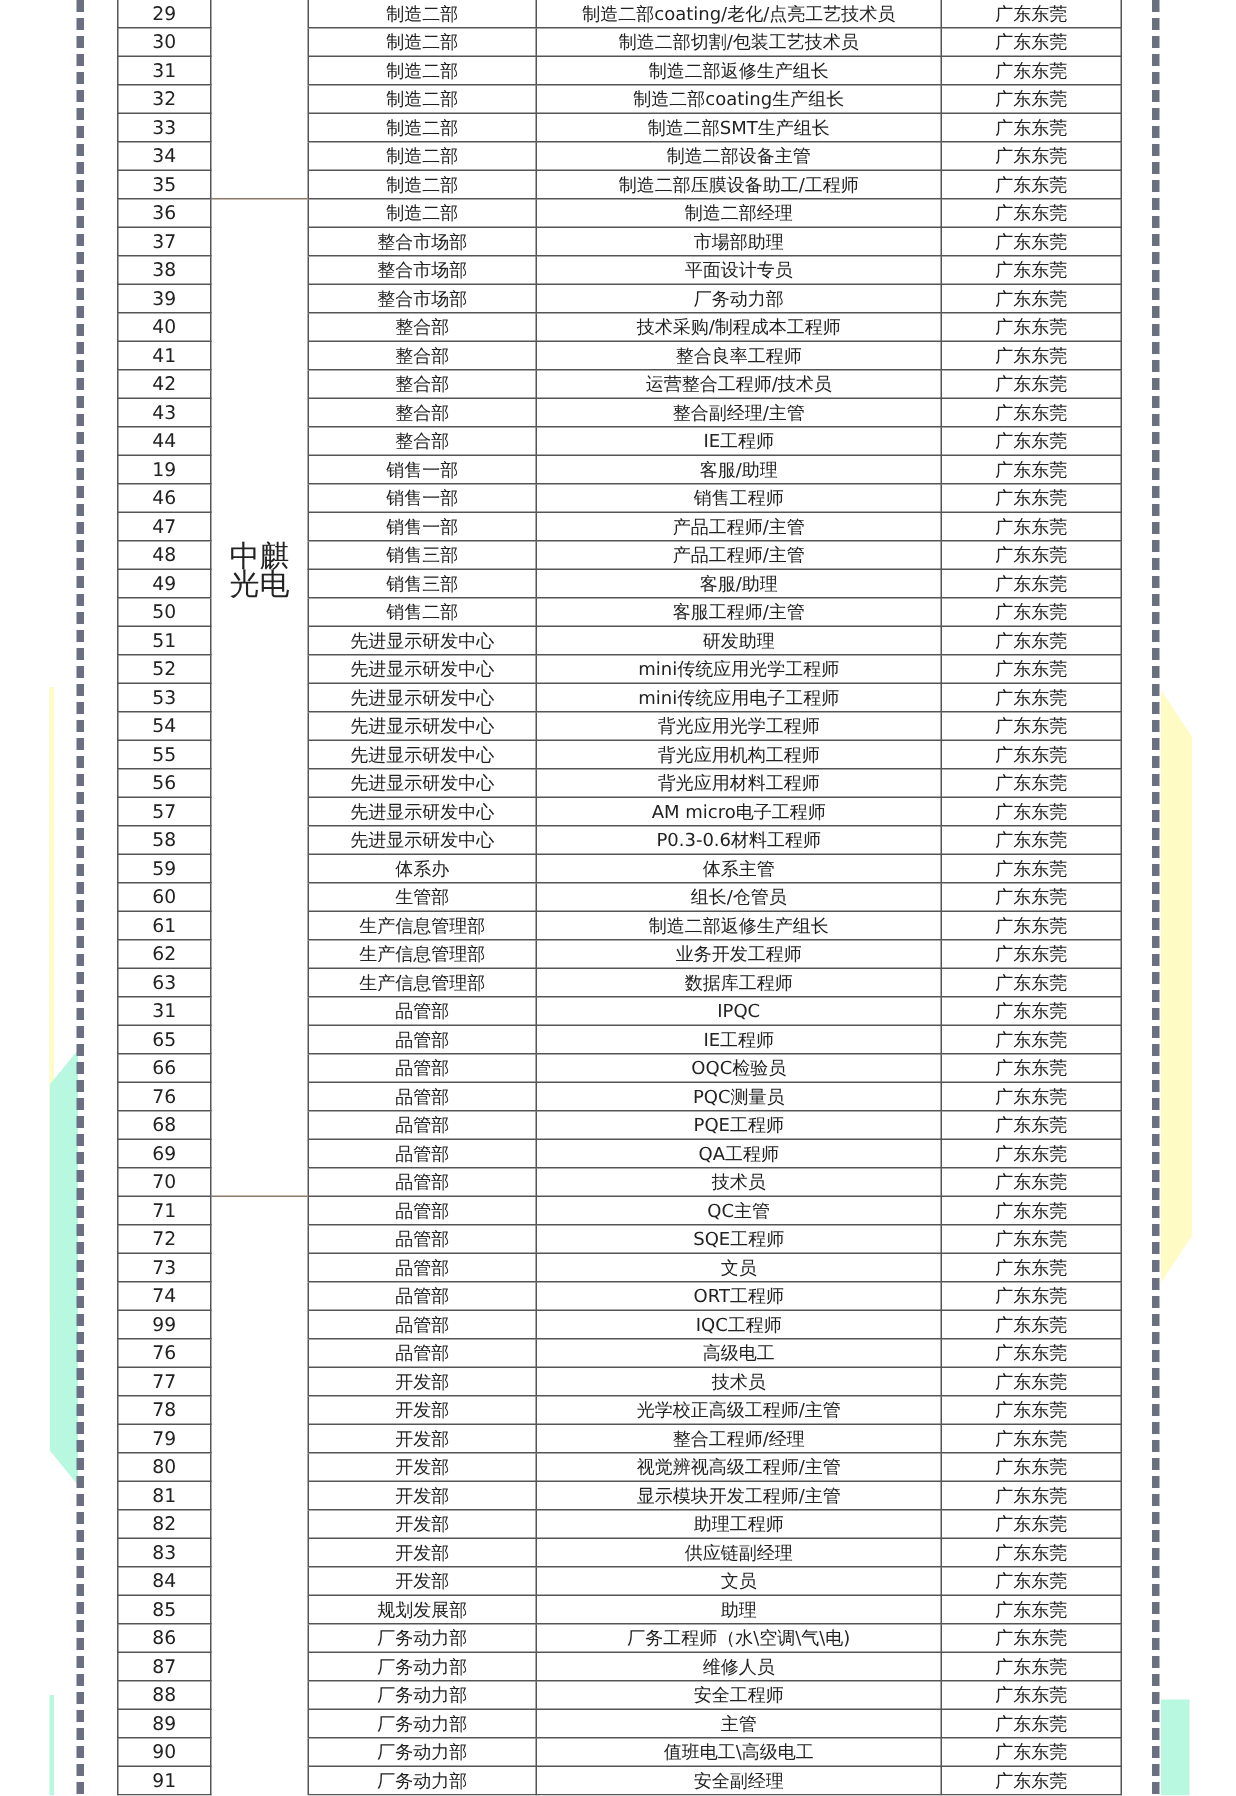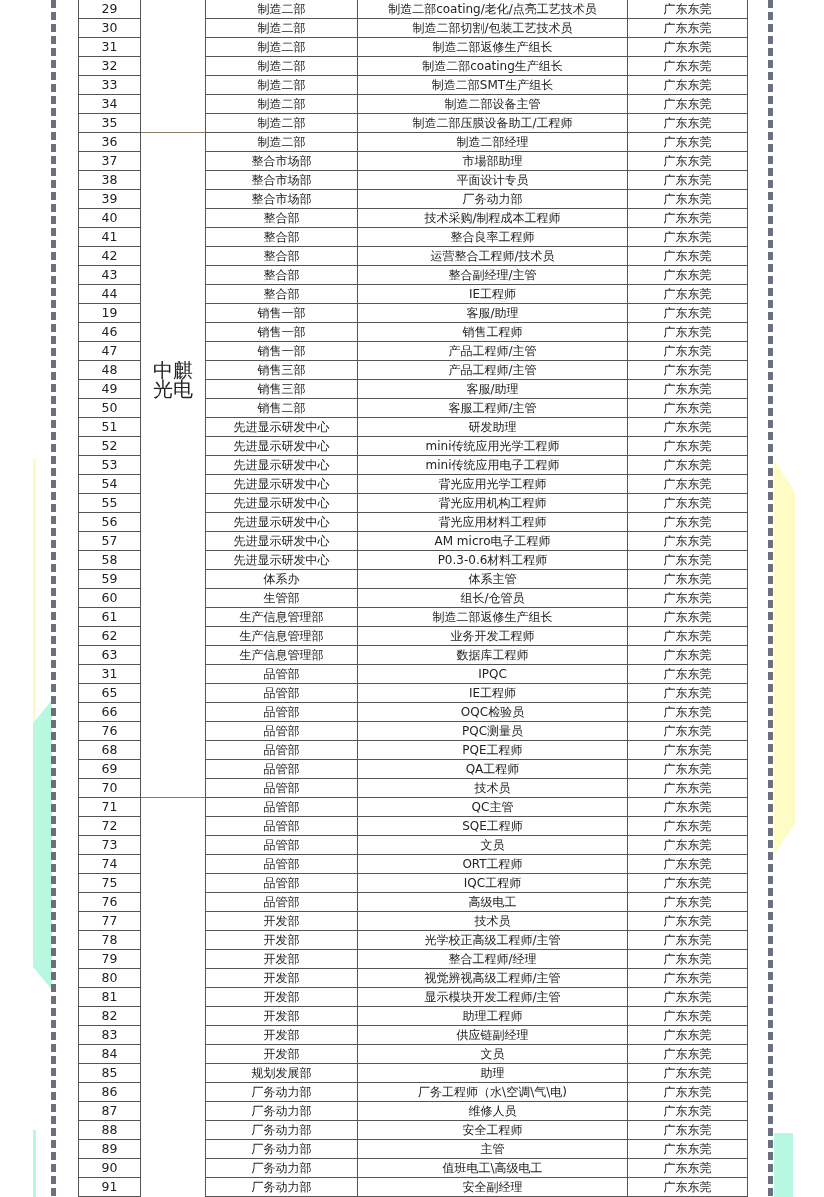--- a/index.html
+++ b/index.html
@@ -367,21 +367,21 @@
     <td>广东东莞</td>
   </tr>
         <tr>
     <td class="idx">74</td>
     <td class="company"></td>
     <td>品管部</td>
     <td>ORT工程师</td>
     <td>广东东莞</td>
   </tr>
         <tr>
-    <td class="idx">75</td>
+    <td class="idx">99</td>
     <td class="company"></td>
     <td>品管部</td>
     <td>IQC工程师</td>
     <td>广东东莞</td>
   </tr>
         <tr>
     <td class="idx">76</td>
     <td class="company"></td>
     <td>品管部</td>
     <td>高级电工</td>

